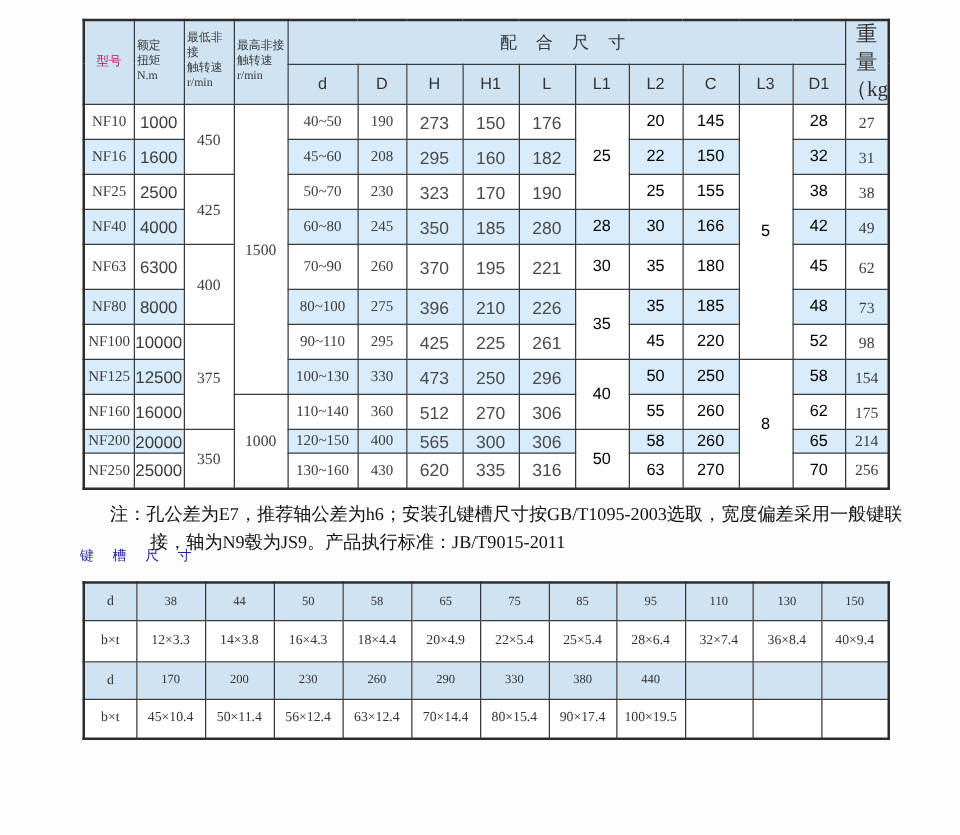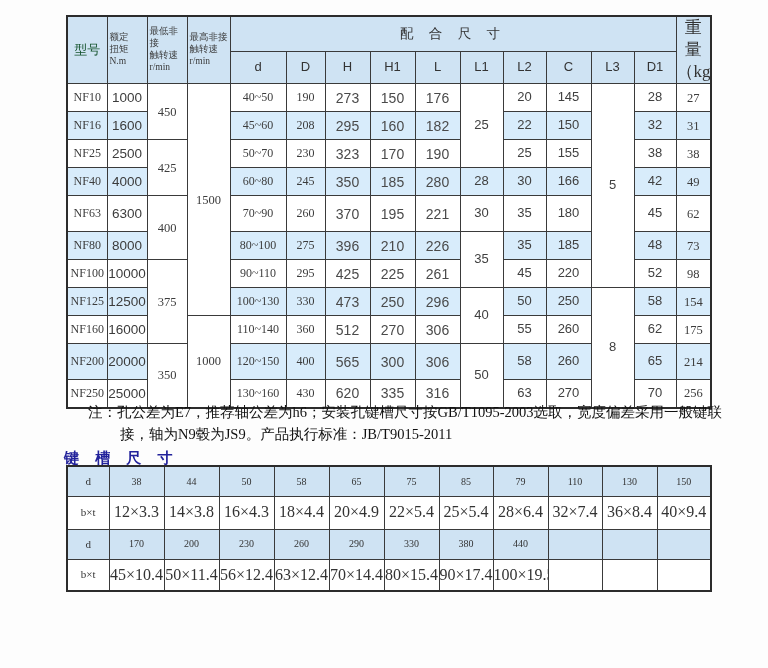--- a/index.html
+++ b/index.html
@@ -14,47 +14,47 @@
   td,th{
     border:1px solid #3a3a3a; text-align:center; vertical-align:middle;
     padding:0; overflow:hidden; font-weight:normal; line-height:1.15;
   }
   .main-table{position:absolute;left:66px;top:15px;width:644px;border:2px solid #2c2c2c;}
   .kw-table{position:absolute;left:66px;top:465px;width:644px;border:2px solid #2c2c2c;}
 
   .blue{background:#cfe3f3;}
   .stripe{background:#d8ecfb;}
 
-  .hd-cn{font-size:13px;color:#14532d;}
+  .hd-cn{font-size:10px;color:#be185d;}
   .hd-small{font-size:9.5px;color:#3a3a3a;text-align:left;padding-left:2px;line-height:1.25;}
   .hd-fit{font-size:13.5px;letter-spacing:6px;color:#333;}
   .hd-dim{font-family:"Liberation Sans","DejaVu Sans",sans-serif;font-size:13px;color:#333;}
   .hd-weight{font-size:17px;line-height:1.3;color:#333;}
 
   .c-model{font-size:12px;text-align:center;}
   .c-torque{font-family:"Liberation Sans","DejaVu Sans",sans-serif;font-size:13.5px;}
   .c-speed{font-size:12.5px;}
   .c-d{font-size:12px;}
   .c-D{font-size:12px;}
   .c-big{font-family:"Liberation Sans","DejaVu Sans",sans-serif;font-size:14px;color:#4a4a4a;}
-  .c-mid{font-family:"Liberation Sans","DejaVu Sans",sans-serif;font-size:13px;color:#404040;}
+  .c-mid{font-family:"Liberation Sans","DejaVu Sans",sans-serif;font-size:13px;color:#000000;}
   .c-weight{font-size:12.5px;}
 
   .note{
     position:absolute;left:88px;top:386px;width:618px;
     font-size:14.5px;color:#111;line-height:1.55;
     padding-left:32px;text-indent:-32px;
   }
   .kw-title{
-    position:absolute;left:64px;top:449px;
+    position:absolute;left:64px;top:437px;
     font-family:"Liberation Sans","DejaVu Sans",sans-serif;
-    font-size:15px;font-weight:bold;color:#22229b;letter-spacing:6px;
+    font-size:11px;font-weight:normal;color:#22229b;letter-spacing:6px;
   }
   .kw-range{font-size:10px;color:#333;}
-  .kw-val{font-size:16px;color:#333;}
+  .kw-val{font-size:11px;color:#333;}
   .kw-label{font-size:11px;color:#333;}
 </style>
 </head>
 <body>
 
 <div class="page">
 
   <table class="main-table">
     <colgroup>
       <col style="width:40px">
@@ -219,21 +219,21 @@
           <td class="c-d">110~140</td>
           <td class="c-D">360</td>
           <td class="c-big">512</td>
           <td class="c-big">270</td>
           <td class="c-big">306</td>
           <td class="c-mid">55</td>
           <td class="c-mid">260</td>
           <td class="c-mid">62</td>
           <td class="c-weight">175</td>
         </tr>
-        <tr style="height: 36px;">
+        <tr style="height: 19px;">
           <td class="c-model stripe">NF200</td>
           <td class="c-torque stripe">20000</td>
           <td class="c-speed" rowspan="2">350</td>
           <td class="c-d stripe">120~150</td>
           <td class="c-D stripe">400</td>
           <td class="c-big stripe">565</td>
           <td class="c-big stripe">300</td>
           <td class="c-big stripe">306</td>
           <td class="c-mid" rowspan="2">50</td>
           <td class="c-mid stripe">58</td>
@@ -279,21 +279,21 @@
     <tbody>
         <tr style="height: 30px;">
           <td class="kw-label blue">d</td>
           <td class="kw-range blue">38</td>
           <td class="kw-range blue">44</td>
           <td class="kw-range blue">50</td>
           <td class="kw-range blue">58</td>
           <td class="kw-range blue">65</td>
           <td class="kw-range blue">75</td>
           <td class="kw-range blue">85</td>
-          <td class="kw-range blue">79</td>
+          <td class="kw-range blue">95</td>
           <td class="kw-range blue">110</td>
           <td class="kw-range blue">130</td>
           <td class="kw-range blue">150</td>
         </tr>
         <tr style="height: 33px;">
           <td class="kw-label">b×t</td>
           <td class="kw-val">12×3.3</td>
           <td class="kw-val">14×3.8</td>
           <td class="kw-val">16×4.3</td>
           <td class="kw-val">18×4.4</td>

